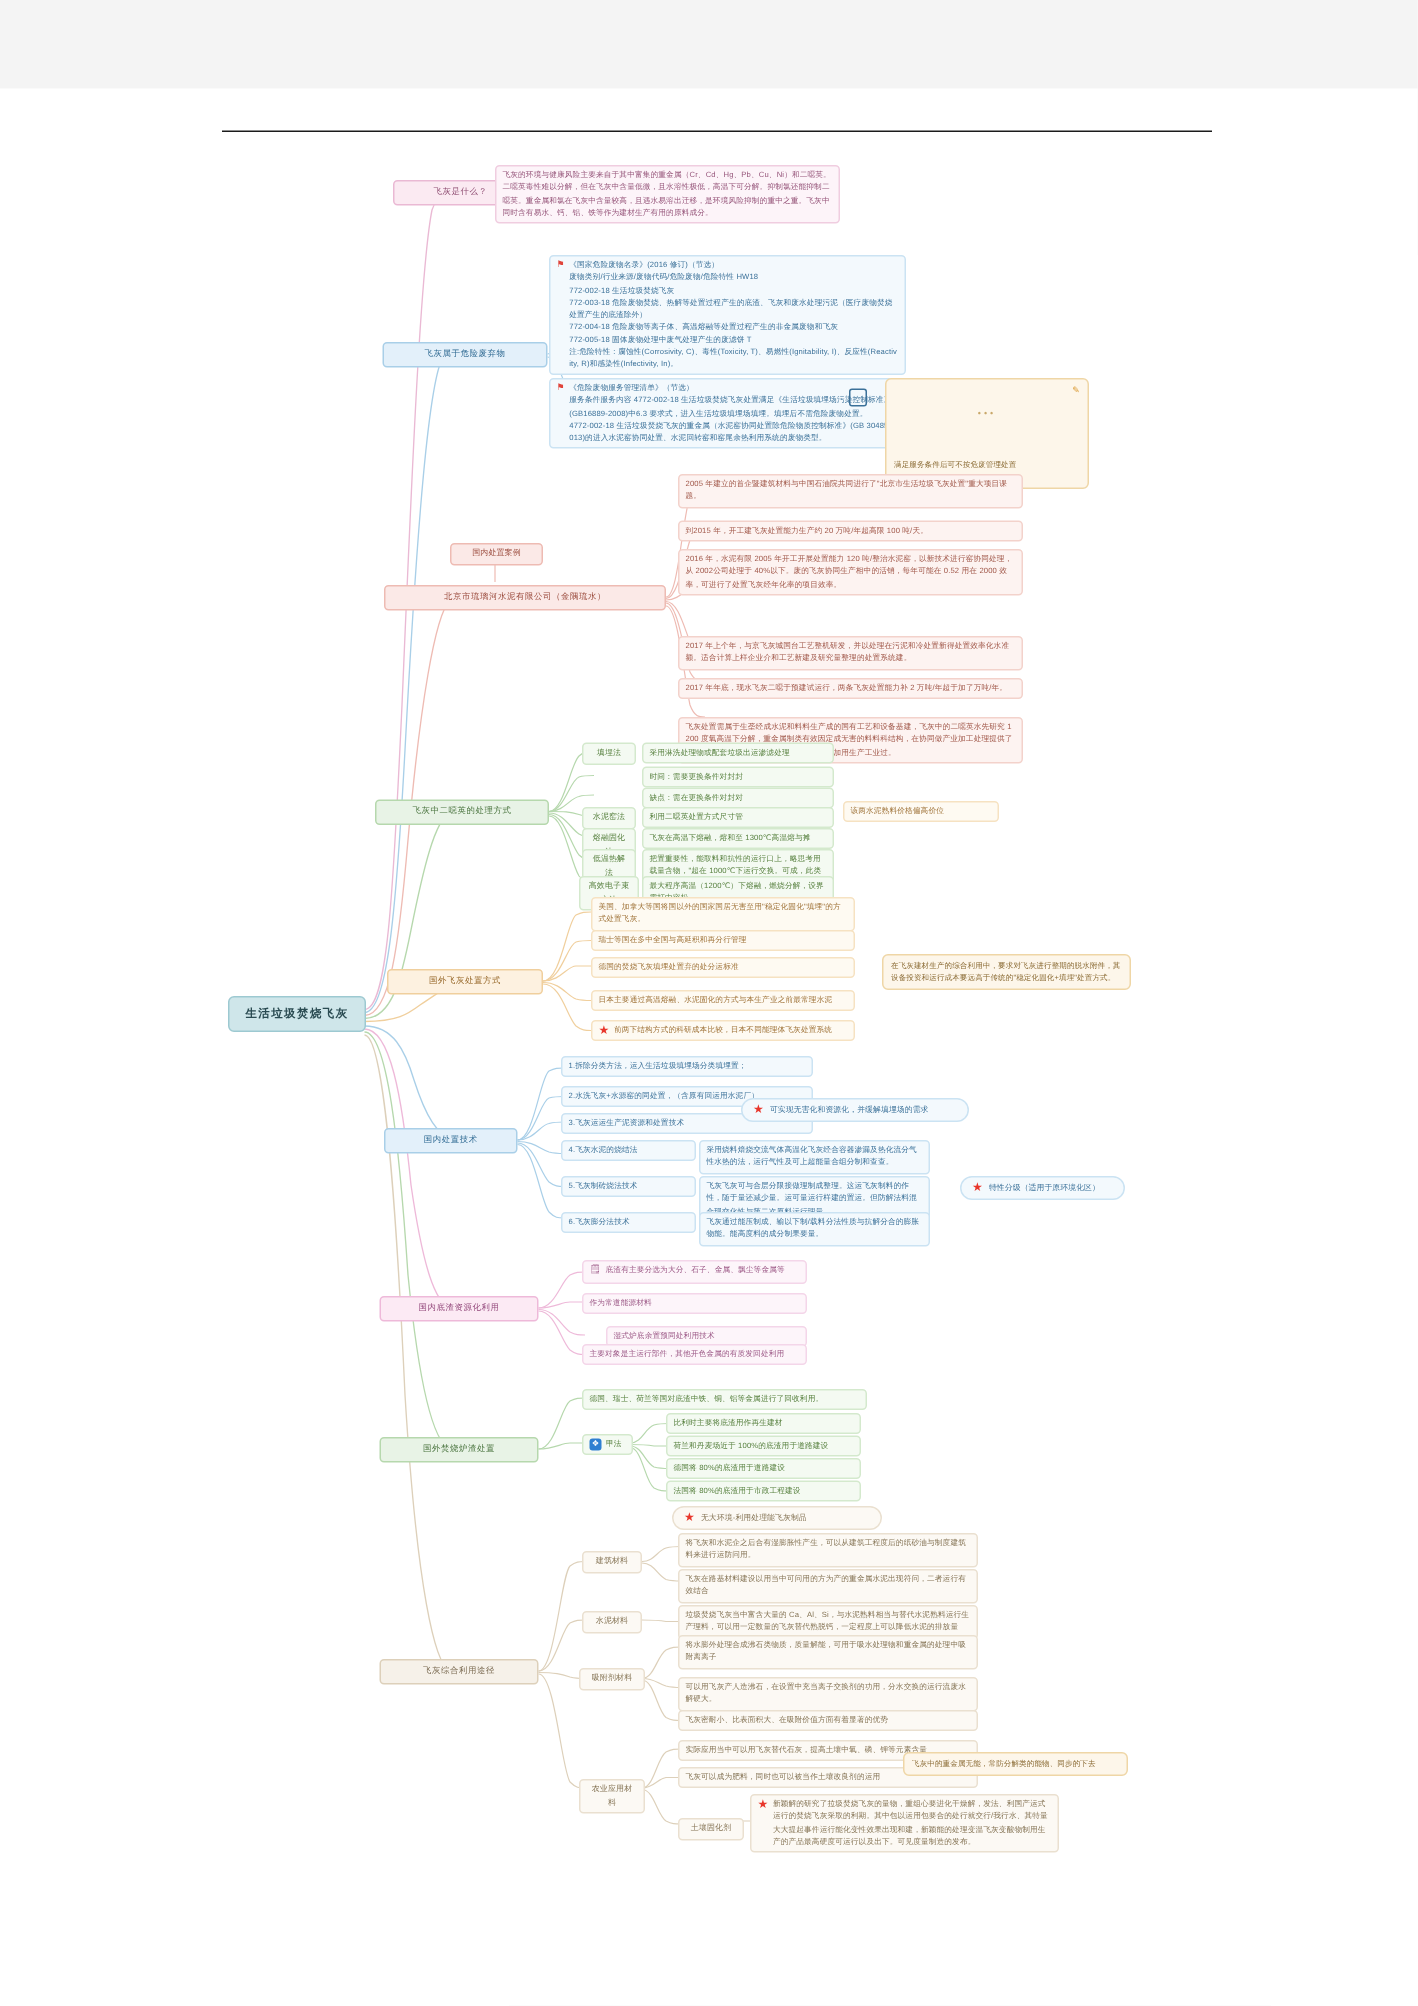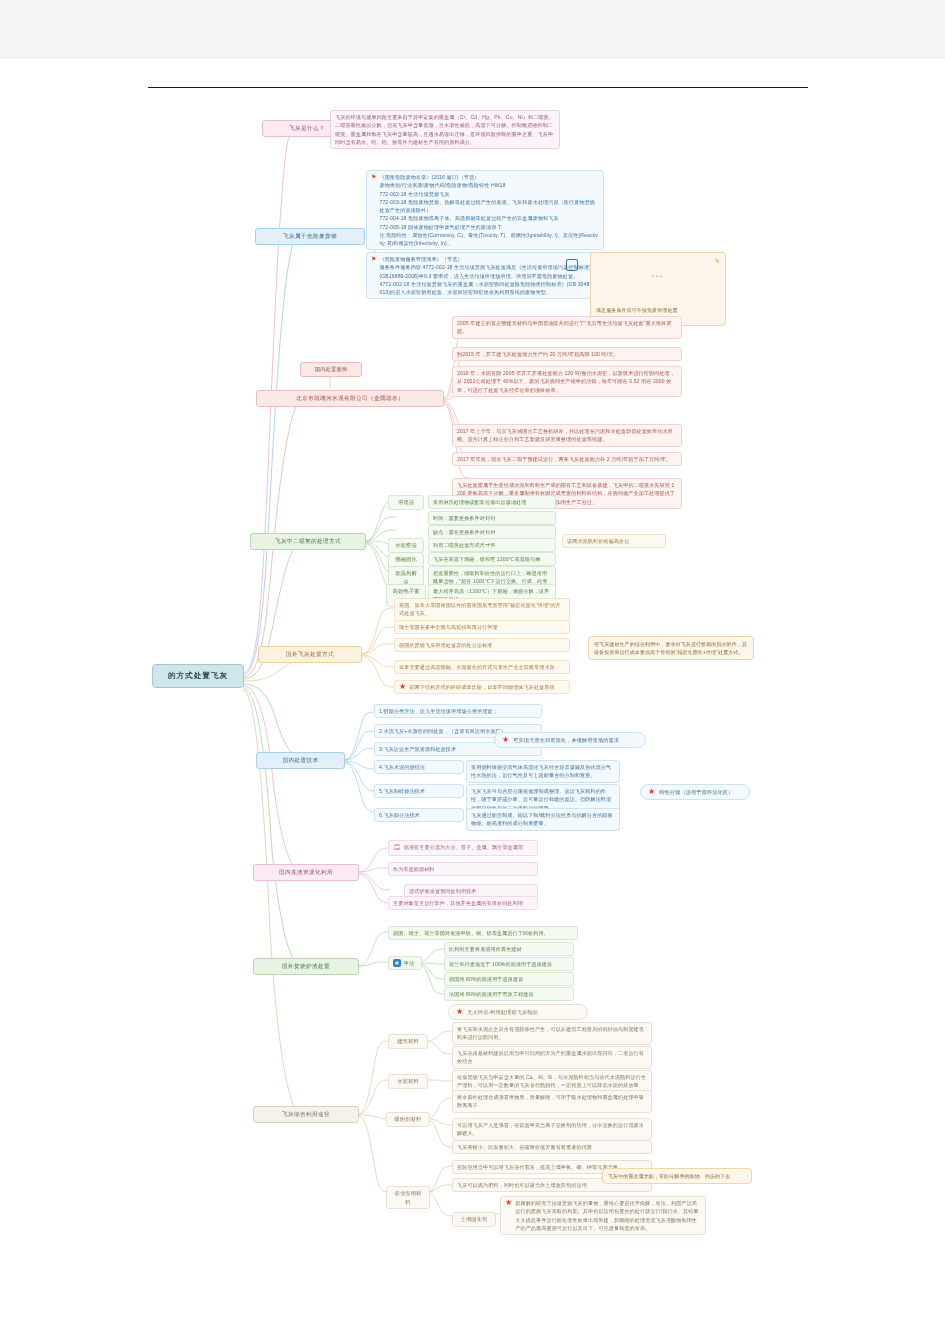--- a/index.html
+++ b/index.html
@@ -145,21 +145,21 @@
     <path d="M428 1192 C 436 1192 438 1172 444 1168 C 448 1166 450 1166 454 1166" stroke="#ddd0ba"></path>
     <path d="M428 1192 C 436 1192 438 1186 444 1185 C 448 1185 450 1185 454 1185" stroke="#ddd0ba"></path>
     <path d="M428 1193 C 436 1193 438 1210 444 1214 C 448 1216 450 1216 454 1216" stroke="#ddd0ba"></path>
     <path d="M484 1214 C 492 1214 494 1214 500 1214" stroke="#ddd0ba"></path>
     <path d="M560 264 L 588 264" stroke="#c9a86a"></path>
     <path d="M600 646 L 600 646" stroke="#f0cf9d"></path>
     <path d="M604 1174 L 604 1174" stroke="#ddd0ba"></path>
   </g>
 </svg>
 
-<div class="node root" style="left:152px;top:664px;width:92px;">的方式处置飞灰</div>
+<div class="node root" style="left:152px;top:664px;width:92px;">生活垃圾焚烧飞灰</div>
 
 <div class="node branch c-pink" style="left:262px;top:120px;width:90px;">飞灰是什么？</div>
 <div class="node leaf c-pinkL" style="left:330px;top:110px;width:230px;">飞灰的环境与健康风险主要来自于其中富集的重金属（Cr、Cd、Hg、Pb、Cu、Ni）和二噁英。二噁英毒性难以分解，但在飞灰中含量低微，且水溶性极低，高温下可分解。抑制氯还能抑制二噁英。重金属和氯在飞灰中含量较高，且遇水易溶出迁移，是环境风险抑制的重中之重。飞灰中同时含有易水、钙、铝、铁等作为建材生产有用的原料成分。</div>
 
 <div class="node branch c-blue" style="left:255px;top:228px;width:110px;">飞灰属于危险废弃物</div>
 <div class="node leaf c-blueL row" style="left:366px;top:170px;width:238px;">
   <span class="flag">⚑</span>
   <span>《国家危险废物名录》(2016 修订)（节选）
 废物类别/行业来源/废物代码/危险废物/危险特性 HW18
 772-002-18 生活垃圾焚烧飞灰

